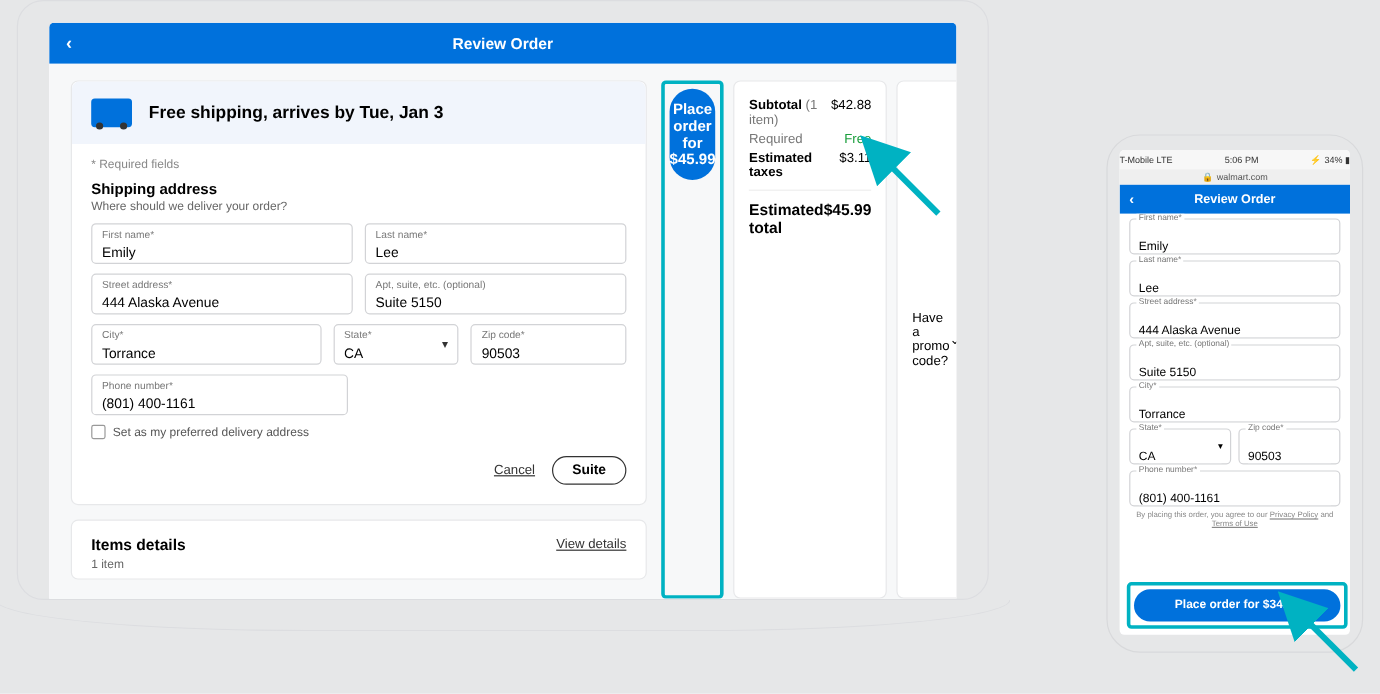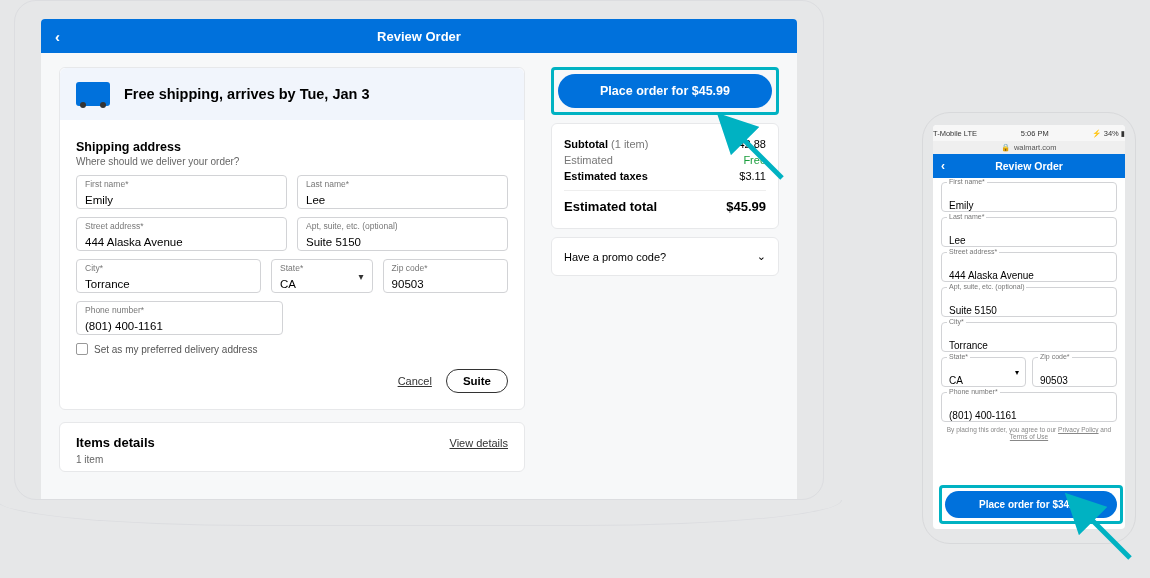--- a/index.html
+++ b/index.html
@@ -23,23 +23,23 @@
     margin:0 -18px; border:1px solid #dcdde0; border-top:none;
   }
 
   .header-bar {
     background:#0071dc; color:#fff; height:34px; display:flex; align-items:center;
     font-size:13px; font-weight:600; position:relative;
   }
   .header-bar .back { position:absolute; left:14px; font-size:15px; }
   .header-bar .title { margin:0 auto; }
 
-  .content { display:flex; gap:26px; padding:14px 18px 0 18px; background:#f7f8f9; height:calc(100% - 34px); overflow:hidden;}
+  .content { display:flex; gap:12px; padding:14px 18px 0 18px; background:#f7f8f9; height:calc(100% - 34px); overflow:hidden;}
   .left-col { flex:1.35; display:flex; flex-direction:column; gap:12px; }
-  .right-col { width:228px; display:flex; flex-direction:column; gap:8px; }
+  .right-col { width:228px; display:flex; flex-direction:row; gap:8px; }
 
   .card { background:#fff; border-radius:6px; border:1px solid #e7e8ea; }
 
   .ship-banner { display:flex; align-items:center; gap:14px; padding:14px 16px; background:#f1f5fc; border-radius:6px 6px 0 0;}
   .ship-icon { width:34px; height:24px; background:#0071dc; border-radius:3px; position:relative;}
   .ship-icon::after{ content:""; position:absolute; bottom:-2px; left:4px; width:6px; height:6px; border-radius:50%; background:#333;}
   .ship-icon::before{ content:""; position:absolute; bottom:-2px; right:4px; width:6px; height:6px; border-radius:50%; background:#333;}
   .ship-title { font-weight:700; font-size:14.5px;}
 
   .form-card { padding:12px 16px 16px 16px;}
@@ -117,20 +117,21 @@
 
       <div class="content">
 
         <div class="left-col">
           <div class="card">
             <div class="ship-banner">
               <div class="ship-icon"></div>
               <div class="ship-title">Free shipping, arrives by Tue, Jan 3</div>
             </div>
             <div class="form-card">
+              <div class="req">* Required fields</div>
               <div class="section-h">Shipping address</div>
               <div class="section-sub">Where should we deliver your order?</div>
 
               <div class="row">
                 <div class="field">
                   <span class="lbl">First name*</span>
                   <input value="Emily" style="">
                 </div>
                 <div class="field">
                   <span class="lbl">Last name*</span>
@@ -197,21 +198,21 @@
           <div class="place-wrap">
             <div class="place-btn">Place order for $45.99</div>
           </div>
 
           <div class="card summary">
             <div class="line">
               <span><b>Subtotal</b> <span class="muted">(1 item)</span></span>
               <span>$42.88</span>
             </div>
             <div class="line">
-              <span class="muted">Estimated</span>
+              <span class="muted">Required</span>
               <span class="green">Free</span>
             </div>
             <div class="line">
               <b>Estimated taxes</b>
               <span>$3.11</span>
             </div>
             <hr>
             <div class="line total">
               <span>Estimated total</span>
               <span>$45.99</span>

